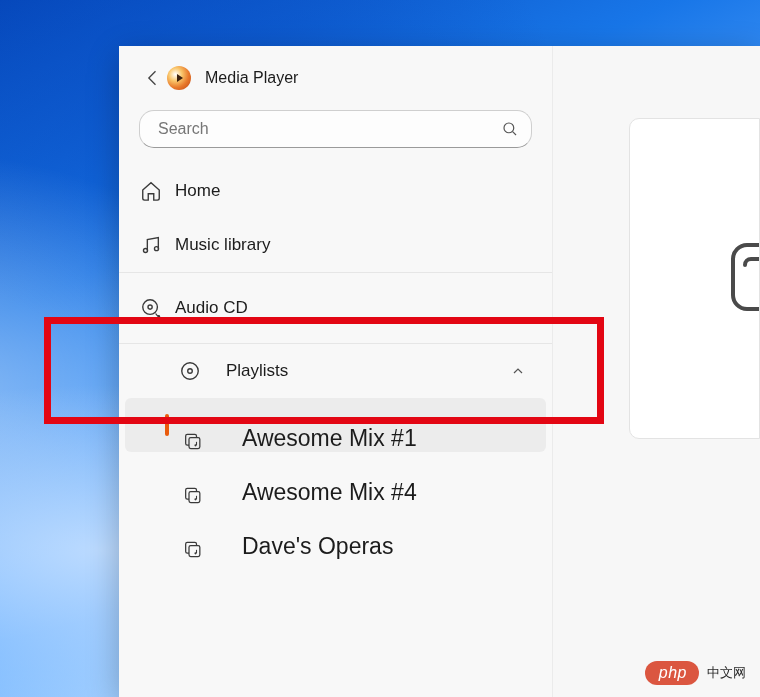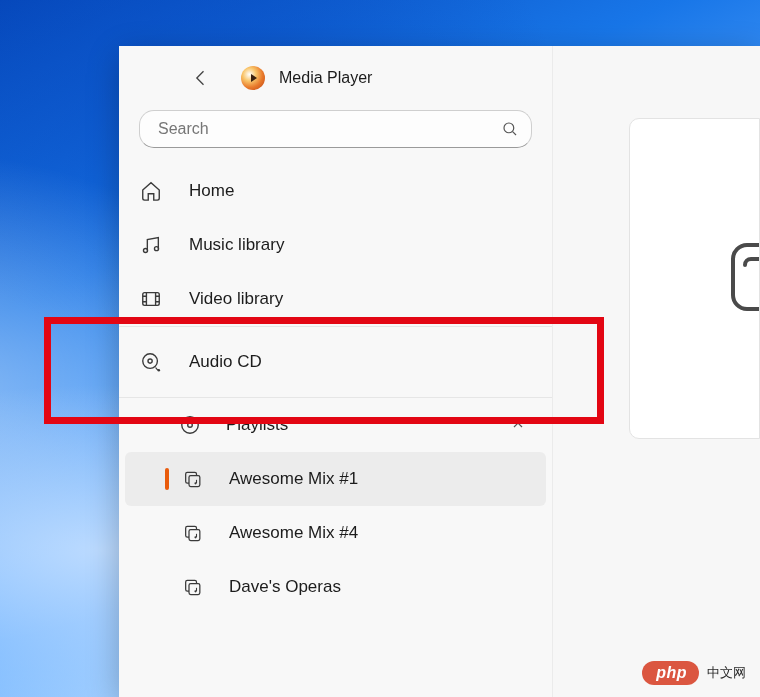--- a/index.html
+++ b/index.html
@@ -43,22 +43,20 @@
       height: 100%;
       border-right: 1px solid rgba(0,0,0,0.05);
       display: flex;
       flex-direction: column;
       background: #f8f8f8;
     }
     .top-row {
       display: flex;
       align-items: center;
       padding: 18px 20px 12px 20px;
-      gap: 26px;
-      margin-left: 48px;
     }
     .back-btn {
       width: 28px;
       height: 28px;
       display: flex;
       align-items: center;
       justify-content: center;
       cursor: pointer;
       color: #444;
     }
@@ -107,21 +105,21 @@
       color: #333;
     }
     .search-input::placeholder { color: #767676; }
     .search-icon { color: #555; display: flex; }
     .nav { display: flex; flex-direction: column; }
     .nav-item {
       display: flex;
       align-items: center;
       height: 54px;
       padding: 0 20px;
-      gap: 26px;
+      gap: 12px;
       cursor: pointer;
       color: #1c1c1c;
       font-size: 17px;
       position: relative;
     }
     .nav-item .icon-slot {
       width: 24px;
       height: 24px;
       display: flex;
       align-items: center;
@@ -132,27 +130,27 @@
       height: 72px;
       border-top: 1px solid #e6e6e6;
       border-bottom: 1px solid #e6e6e6;
     }
     .nav-item.playlists { justify-content: space-between; margin-left: 39px; }
     .pl-left { display: flex; align-items: center; gap: 24px; }
     .chevron { color: #555; display: flex; padding-right: 6px; }
     .sublist { display: flex; flex-direction: column; }
     .sub-item {
       display: flex;
-      align-items: center;
+      align-items: flex-end;
       height: 54px;
       padding-left: 64px;
-      gap: 24px;
+      gap: 37px;
       cursor: pointer;
       color: #1c1c1c;
-      font-size: 17px;
+      font-size: 23px;
       position: relative;
     }
     .sub-item.active {
       background: #ececec;
       border-radius: 6px;
       margin: 0 6px;
       padding-left: 58px;
     }
     .sub-item.active::before {
       content: "";
@@ -208,21 +206,21 @@
       bottom: 12px;
       right: 14px;
       display: flex;
       align-items: center;
       gap: 8px;
       z-index: 60;
     }
     .php-pill {
       background: #db5640;
       color: #fff;
-      font-weight: 700;
+      font-weight: 400;
       font-style: italic;
       font-size: 16px;
       padding: 3px 12px 3px 14px;
       border-radius: 14px;
       letter-spacing: 0.5px;
     }
     .cn-text { font-size: 13px; color: #2a2a2a; font-weight: 500; }
   </style>
 </head>
 <body>
@@ -271,29 +269,20 @@
         <span class="icon-slot">
           <svg width="22" height="22" viewBox="0 0 24 24" fill="none" stroke="currentColor" stroke-width="1.5">
               <path d="M8 18V6l12-2v12"></path>
               <circle cx="6" cy="18" r="2.2"></circle>
               <circle cx="18" cy="16" r="2.2"></circle>
             </svg>
         </span>
         <span>Music library</span>
       </div>
 
-      <div class="nav-item">
-        <span class="icon-slot">
-          <svg width="22" height="22" viewBox="0 0 24 24" fill="none" stroke="currentColor" stroke-width="1.5">
-              <rect x="3" y="5" width="18" height="14" rx="2"></rect>
-              <path d="M7 5v14M17 5v14M3 9h4M3 15h4M17 9h4M17 15h4"></path>
-            </svg>
-        </span>
-        <span>Video library</span>
-      </div>
 
       <div class="nav-item cd">
         <span class="icon-slot">
           <svg width="22" height="22" viewBox="0 0 24 24" fill="none" stroke="currentColor" stroke-width="1.5">
               <circle cx="11" cy="11" r="8"></circle>
               <circle cx="11" cy="11" r="2.3"></circle>
               <path d="M17 18c1 2 3 3 4 3" stroke-width="1.3"></path>
               <circle cx="20.5" cy="21" r="1.4" fill="currentColor" stroke="none"></circle>
             </svg>
         </span>

